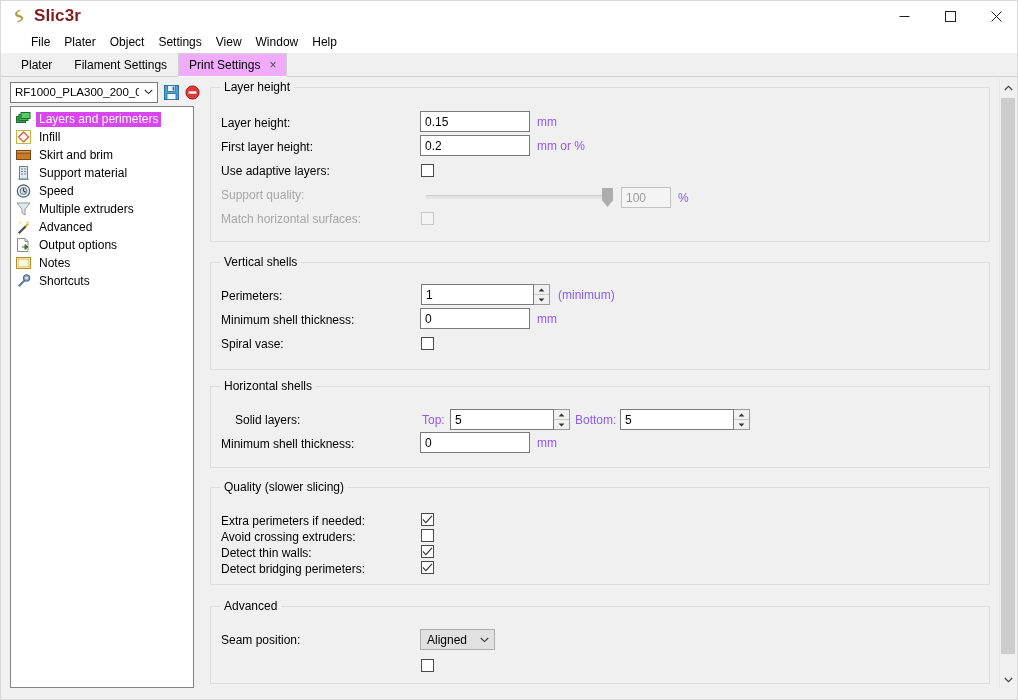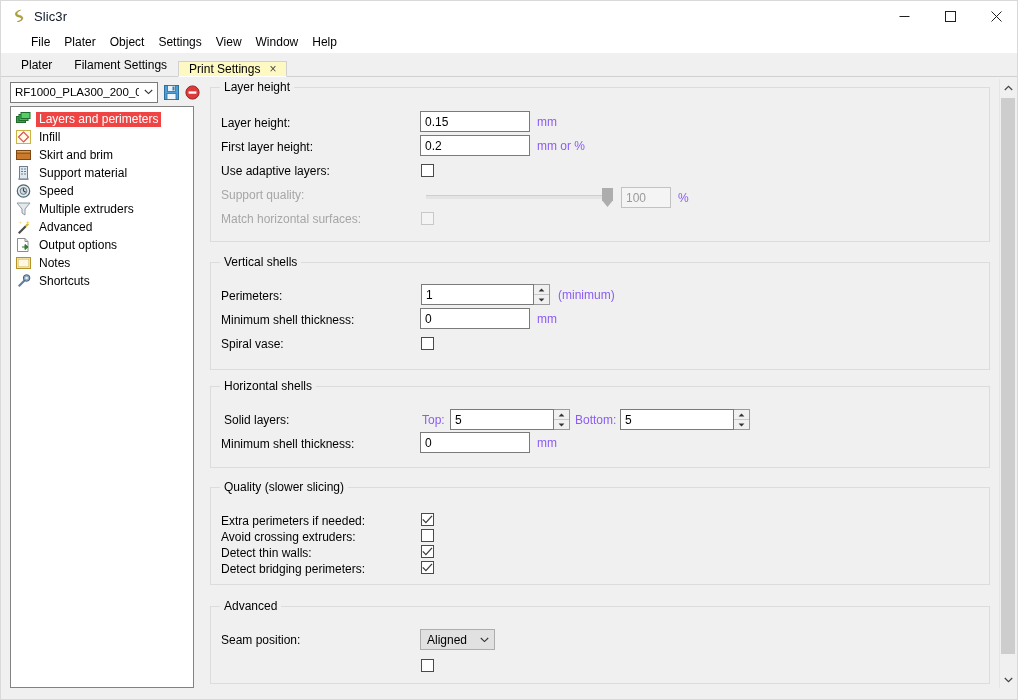--- a/index.html
+++ b/index.html
@@ -25,22 +25,23 @@
     width: 1018px; height: 30px;
     background: #ffffff;
     display: flex; align-items: center;
   }
   #app-icon {
     margin-left: 9px; margin-right: 8px;
     width: 16px; height: 16px;
     display: flex; align-items: center; justify-content: center;
   }
   #app-title {
-    font-size: 13px; color: #0f172a;
+    font-size: 17px; color: #7f1d1d;
     letter-spacing: .1px;
+    font-weight: bold;
   }
   .wbtn {
     width: 46px; height: 30px;
     display: flex; align-items: center; justify-content: center;
   }
   .wbtn svg { display: block; }
   #winbtns { position: absolute; right: 0; top: 0; display: flex; }
 
   
   #menubar {
@@ -69,25 +70,25 @@
     font-size: 12px; color: #000;
     height: 23px;
     padding: 0 10px;
     display: flex; align-items: center;
     background: transparent;
     border: 1px solid transparent;
     border-bottom: none;
     box-sizing: border-box;
   }
   .tab.active {
-    background: #fef9c3;
+    background: #f0abfc;
     border: 1px solid #d0d0d0;
     border-bottom: 1px solid #ffffff;
     margin-bottom: -1px;
-    height: 16px;
+    height: 24px;
   }
   .tab-close {
     margin-left: 9px;
     font-size: 12px; color: #4a4a4a;
     line-height: 1;
   }
 
   
   #presetbar {
     position: absolute; left: 0; top: 77px;
@@ -136,21 +137,21 @@
   }
   .side-item .sicon {
     width: 16px; height: 16px; margin-right: 5px;
     display: flex; align-items: center; justify-content: center;
     flex: 0 0 16px;
   }
   .side-item .slabel {
     padding: 0 3px; line-height: 15px;
   }
   .side-item.selected .slabel {
-    background: #ef4444; color: #ffffff;
+    background: #d946ef; color: #ffffff;
   }
 
   
   #rightpane {
     position: absolute; left: 201px; top: 78px;
     width: 800px; height: 609px;
     background: #f0f0f0;
     overflow: hidden;
   }
   .group {
@@ -535,21 +536,21 @@
 
       <div class="row" style="top:70px; left:10px;">
         <span class="rlabel">Spiral vase:</span>
       </div>
       <div class="cb" style="position:absolute; top:74px; left:210px;"></div>
     </div>
 
     <div class="group" style="top:307px; height:82px;">
       <div class="gtitle">Horizontal shells</div>
 
-      <div class="row" style="top:22px; left:13px;">
+      <div class="row" style="top:22px; left:24px;">
         <span class="rlabel">Solid layers:</span>
       </div>
       <span class="unit" style="position:absolute; top:26px; left:211px;">Top:</span>
       <div class="txt" style="position:absolute; top:22px; left:239px; width:104px;">
         <span>5</span>
       </div>
       <div class="spin" style="position:absolute; top:22px; left:343px;">
         <div>
             <svg width="7" height="4" viewBox="0 0 7 4">
               <path d="M3.5 0.6 L6.4 3.4 L0.6 3.4 Z" fill="#333"></path>

